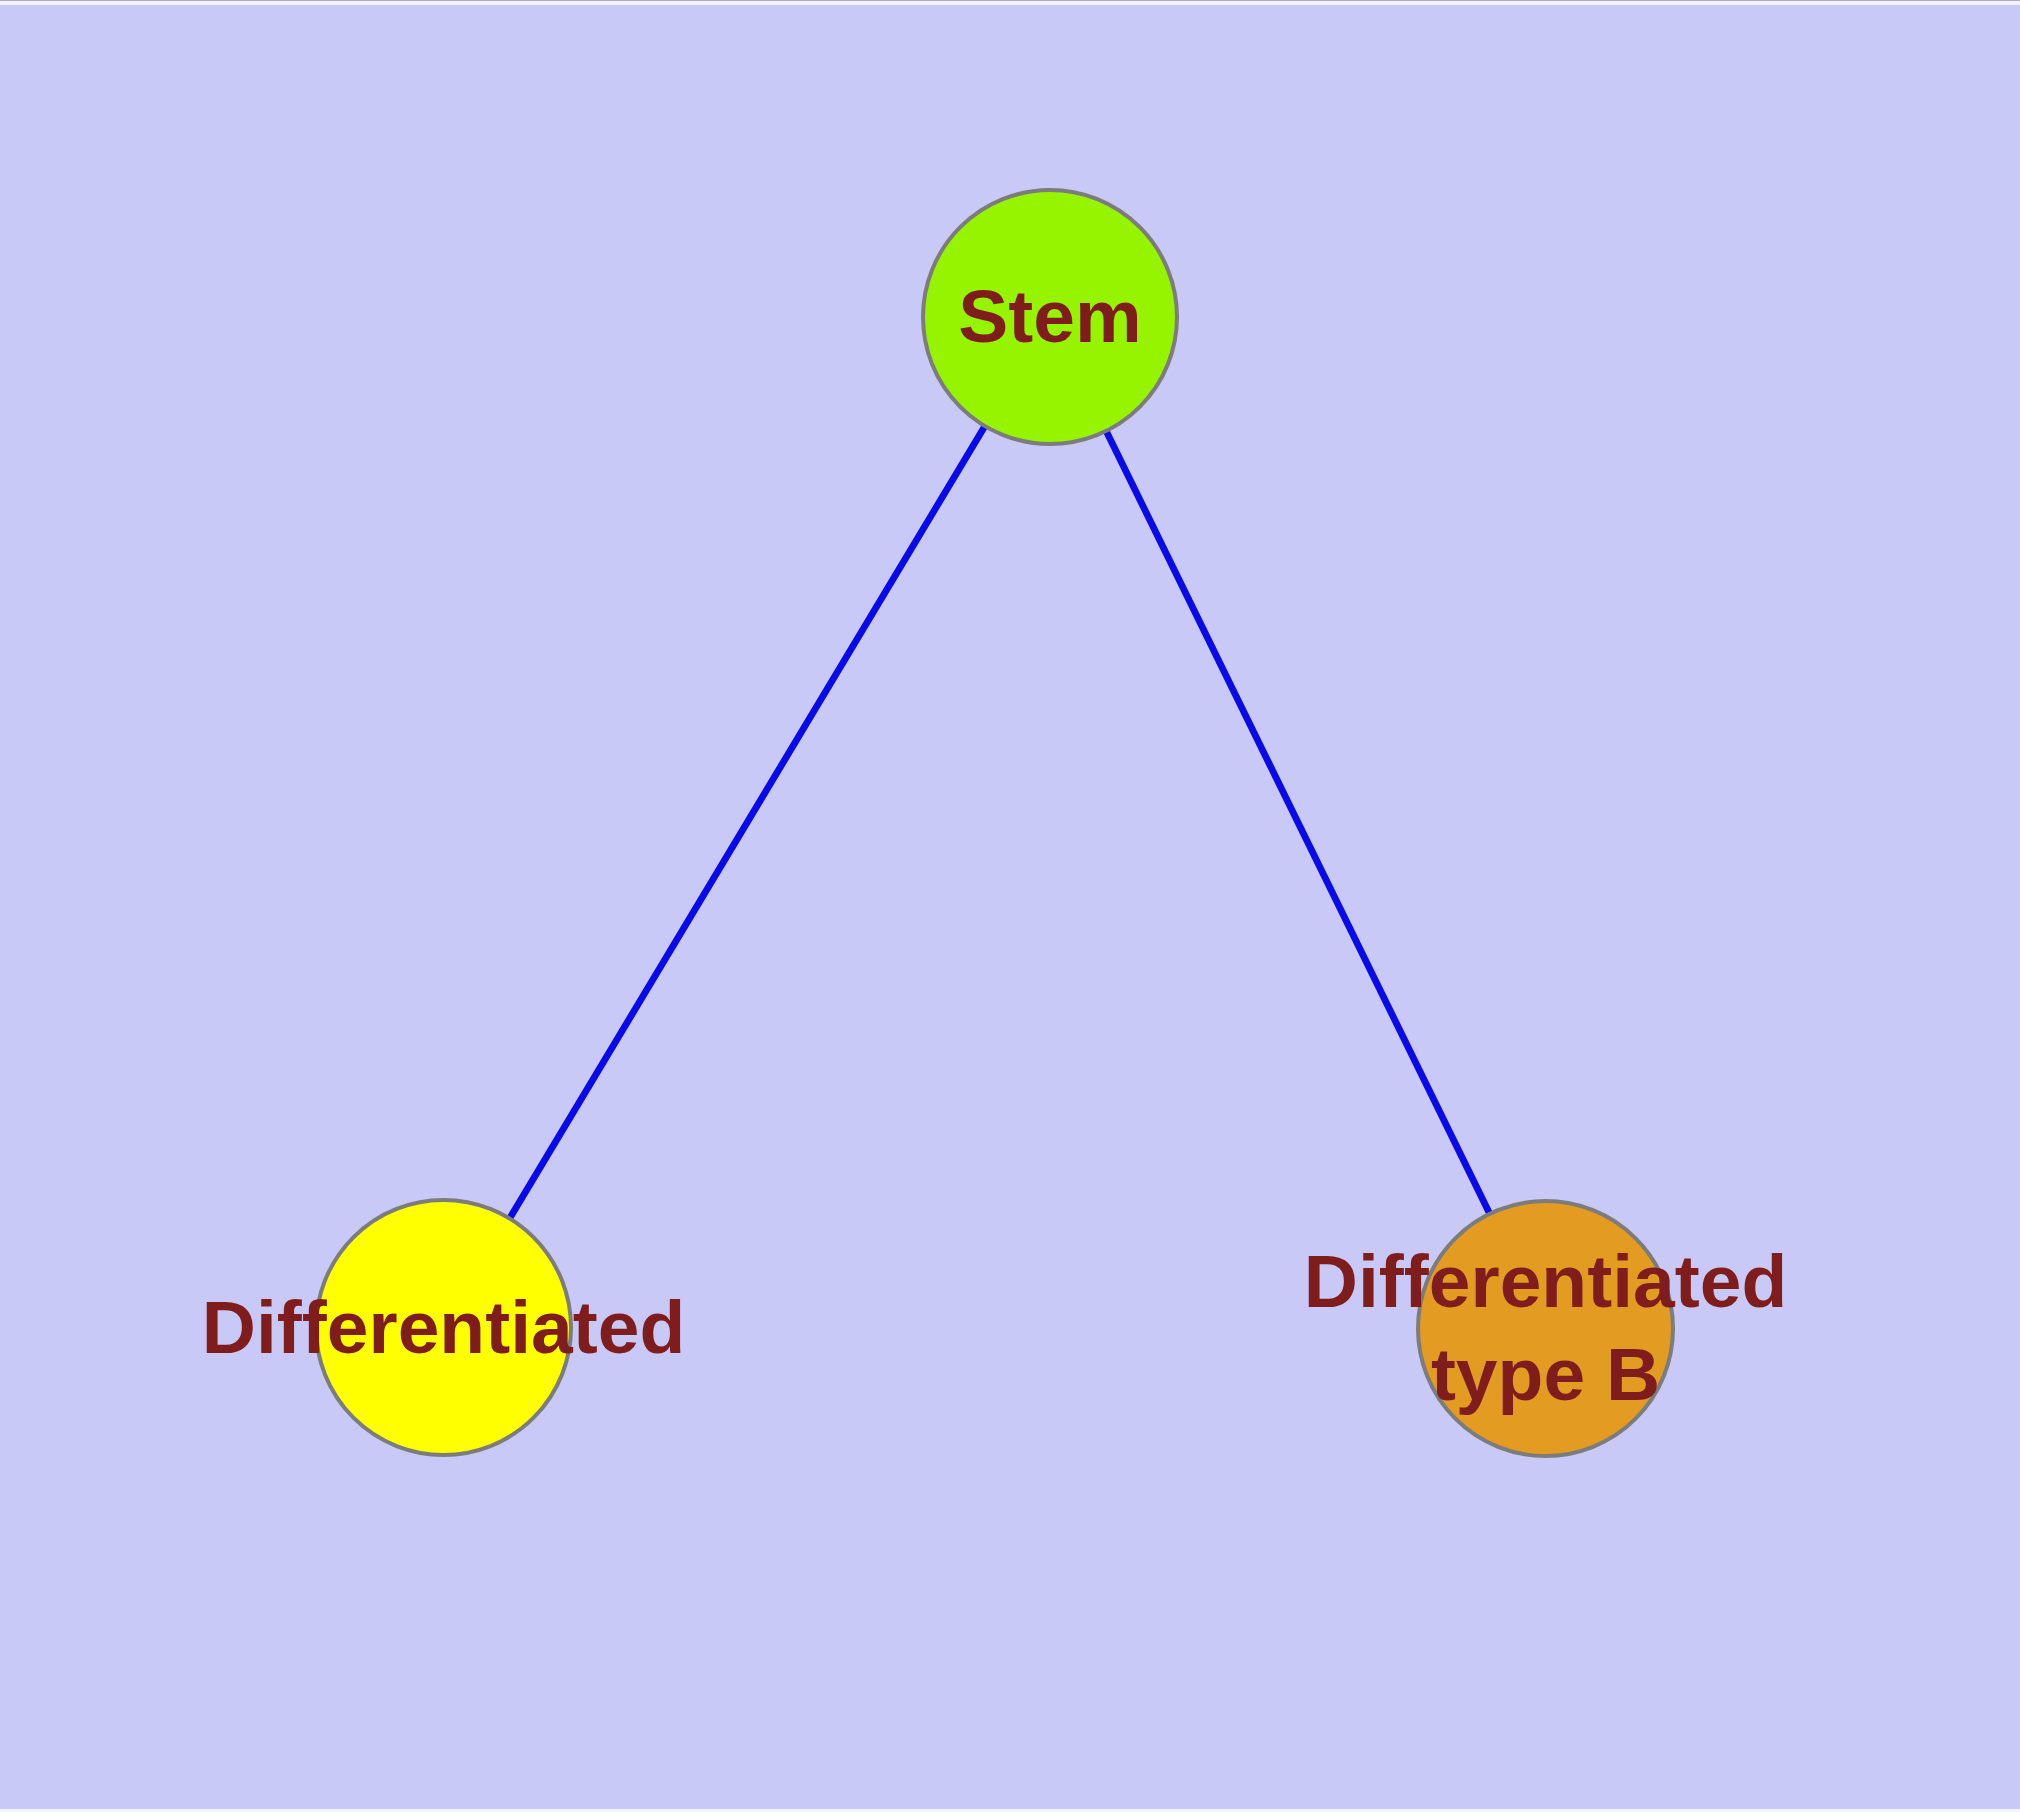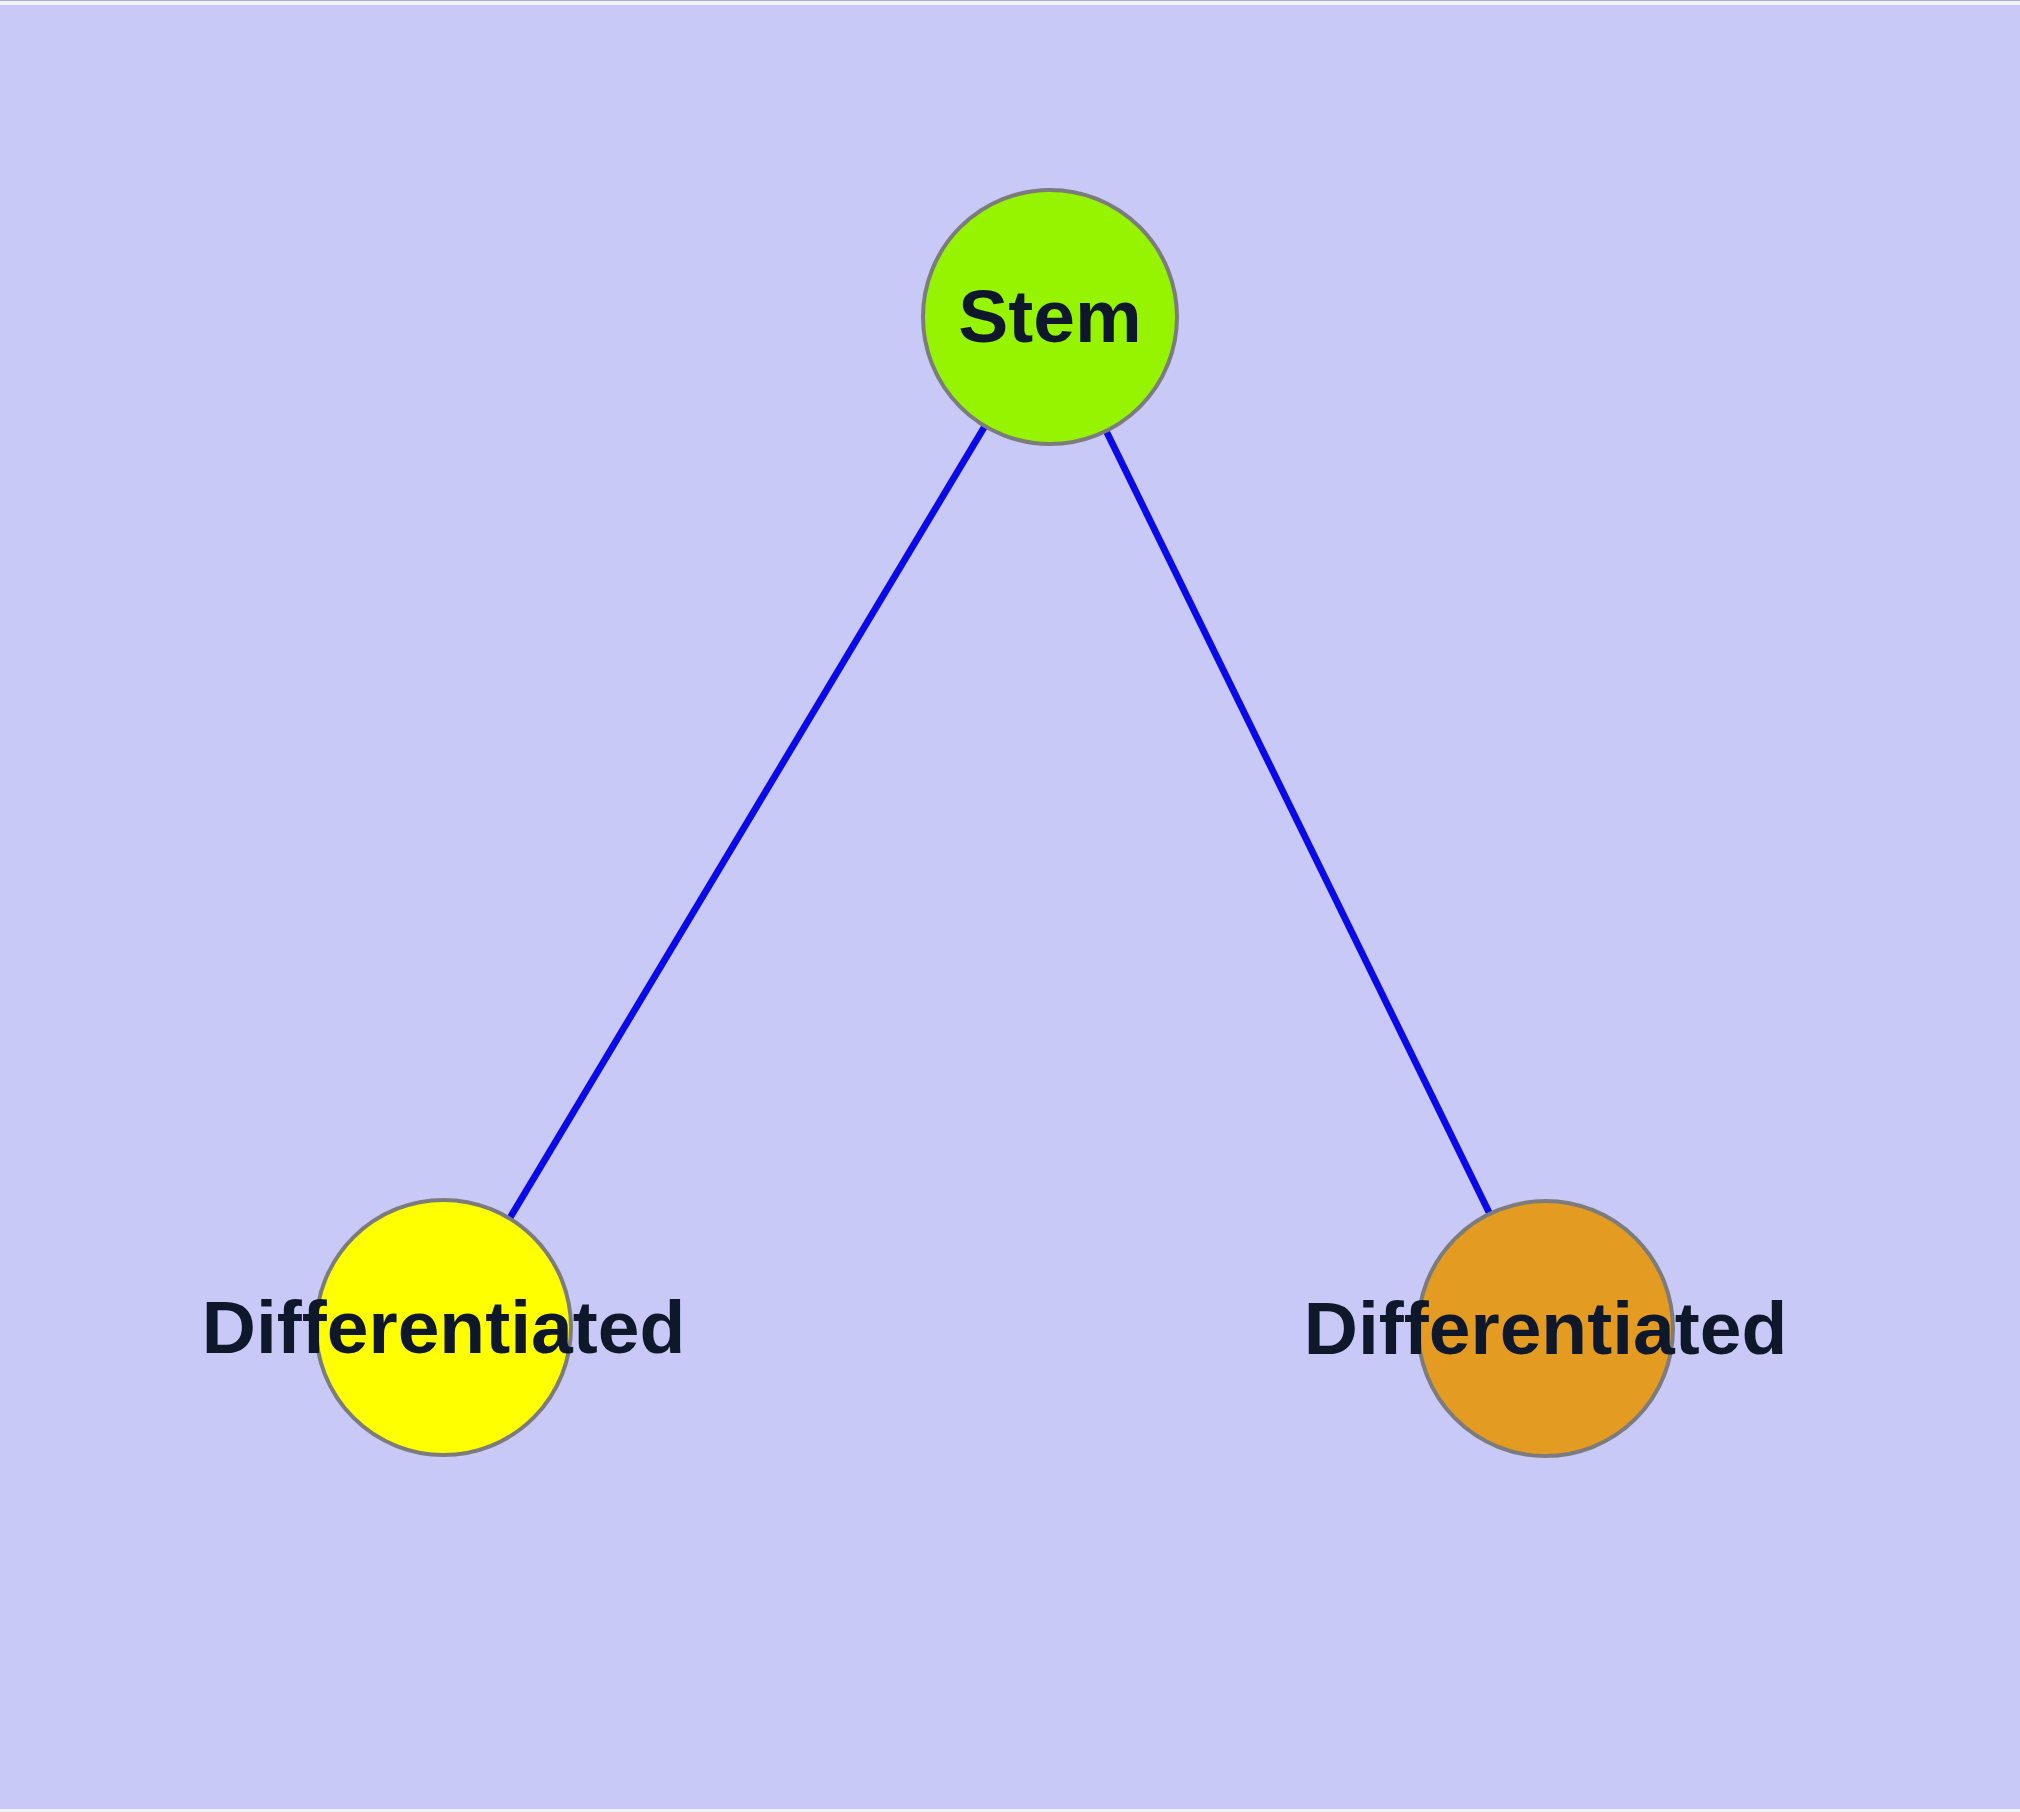--- a/index.html
+++ b/index.html
@@ -49,21 +49,21 @@
     position: absolute;
     left: 50%;
     top: 50%;
     transform: translate(-50%, -50%);
     display: flex;
     flex-direction: column;
     align-items: center;
     font-weight: bold;
     font-size: 75px;
     line-height: 1.25;
-    color: #0f172a;
+    color: #7f1d1d;
     text-align: center;
   }
   .node-label span {
     white-space: nowrap;
   }
 </style>
 </head>
 <body>
 
 <div class="canvas">
@@ -83,19 +83,20 @@
 
   <div class="node" style="left: 314px; top: 1198px; width: 259px; height: 259px; background: rgb(255, 255, 0); border-color: rgb(124, 124, 124);">
     <div class="node-label">
       <span>Differentiated</span>
     </div>
   </div>
 
   <div class="node" style="left: 1416px; top: 1199px; width: 259px; height: 259px; background: rgb(227, 155, 34); border-color: rgb(124, 124, 124);">
     <div class="node-label">
       <span>Differentiated</span>
+      <span>type B</span>
     </div>
   </div>
 
   <div class="edge-strip bottom"></div>
 
 </div>
 
 
 </body></html>

